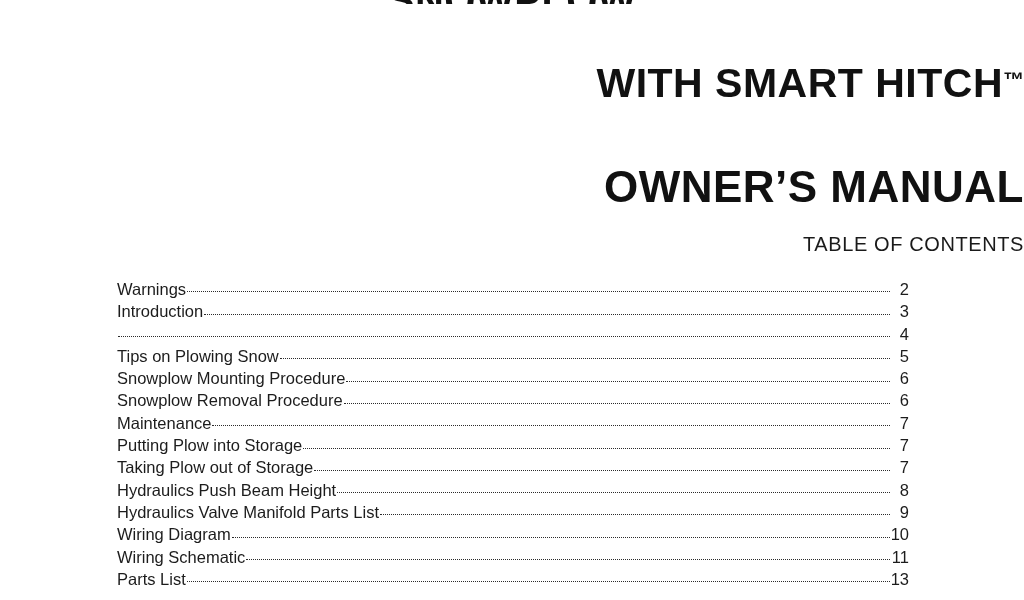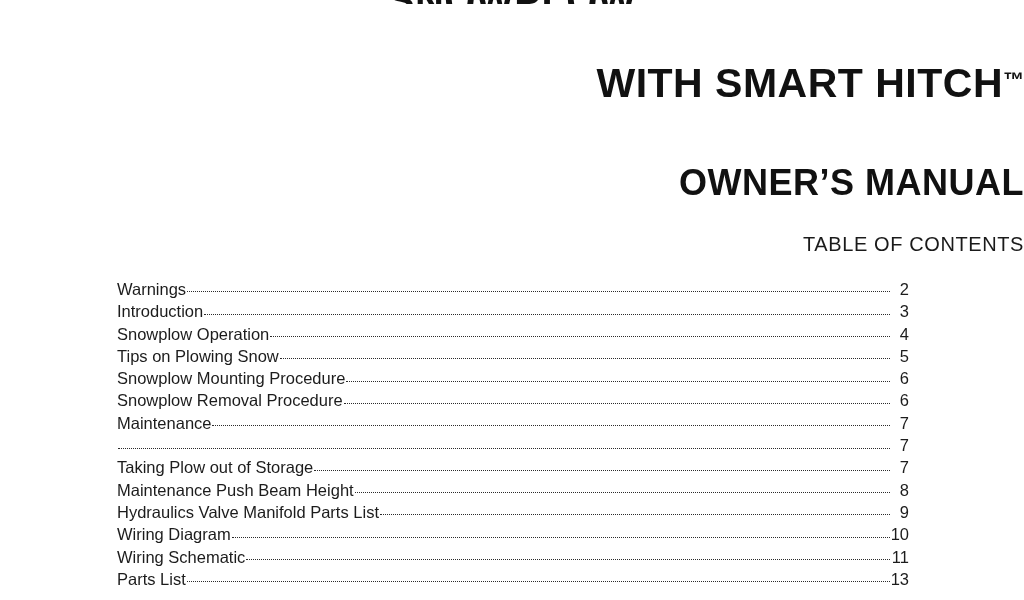--- a/index.html
+++ b/index.html
@@ -47,21 +47,21 @@
     letter-spacing: 0.5px;
   }
   .tm {
     font-size: 21px;
     vertical-align: 10px;
     font-weight: bold;
     letter-spacing: 0;
   }
   #title-3 {
     top: 162px;
-    font-size: 36px;
+    font-size: 44px;
     letter-spacing: 0.5px;
   }
   .toc-heading {
     position: absolute;
     top: 233px;
     left: 0;
     width: 1024px;
     text-align: right;
     font-size: 20px;
     letter-spacing: 0.6px;
@@ -127,21 +127,20 @@
       <span class="toc-label">Warnings</span>
       <span class="toc-dots"></span>
       <span class="toc-page">2</span>
     </div>
     <div class="toc-row">
       <span class="toc-label">Introduction</span>
       <span class="toc-dots"></span>
       <span class="toc-page">3</span>
     </div>
     <div class="toc-row">
-      <span class="toc-label">Snowplow Operation</span>
       <span class="toc-dots"></span>
       <span class="toc-page">4</span>
     </div>
     <div class="toc-row">
       <span class="toc-label">Tips on Plowing Snow</span>
       <span class="toc-dots"></span>
       <span class="toc-page">5</span>
     </div>
     <div class="toc-row">
       <span class="toc-label">Snowplow Mounting Procedure</span>
@@ -152,30 +151,31 @@
       <span class="toc-label">Snowplow Removal Procedure</span>
       <span class="toc-dots"></span>
       <span class="toc-page">6</span>
     </div>
     <div class="toc-row">
       <span class="toc-label">Maintenance</span>
       <span class="toc-dots"></span>
       <span class="toc-page">7</span>
     </div>
     <div class="toc-row">
+      <span class="toc-label">Putting Plow into Storage</span>
       <span class="toc-dots"></span>
       <span class="toc-page">7</span>
     </div>
     <div class="toc-row">
       <span class="toc-label">Taking Plow out of Storage</span>
       <span class="toc-dots"></span>
       <span class="toc-page">7</span>
     </div>
     <div class="toc-row">
-      <span class="toc-label">Maintenance Push Beam Height</span>
+      <span class="toc-label">Hydraulics Push Beam Height</span>
       <span class="toc-dots"></span>
       <span class="toc-page">8</span>
     </div>
     <div class="toc-row">
       <span class="toc-label">Hydraulics Valve Manifold Parts List</span>
       <span class="toc-dots"></span>
       <span class="toc-page">9</span>
     </div>
     <div class="toc-row">
       <span class="toc-label">Wiring Diagram</span>

